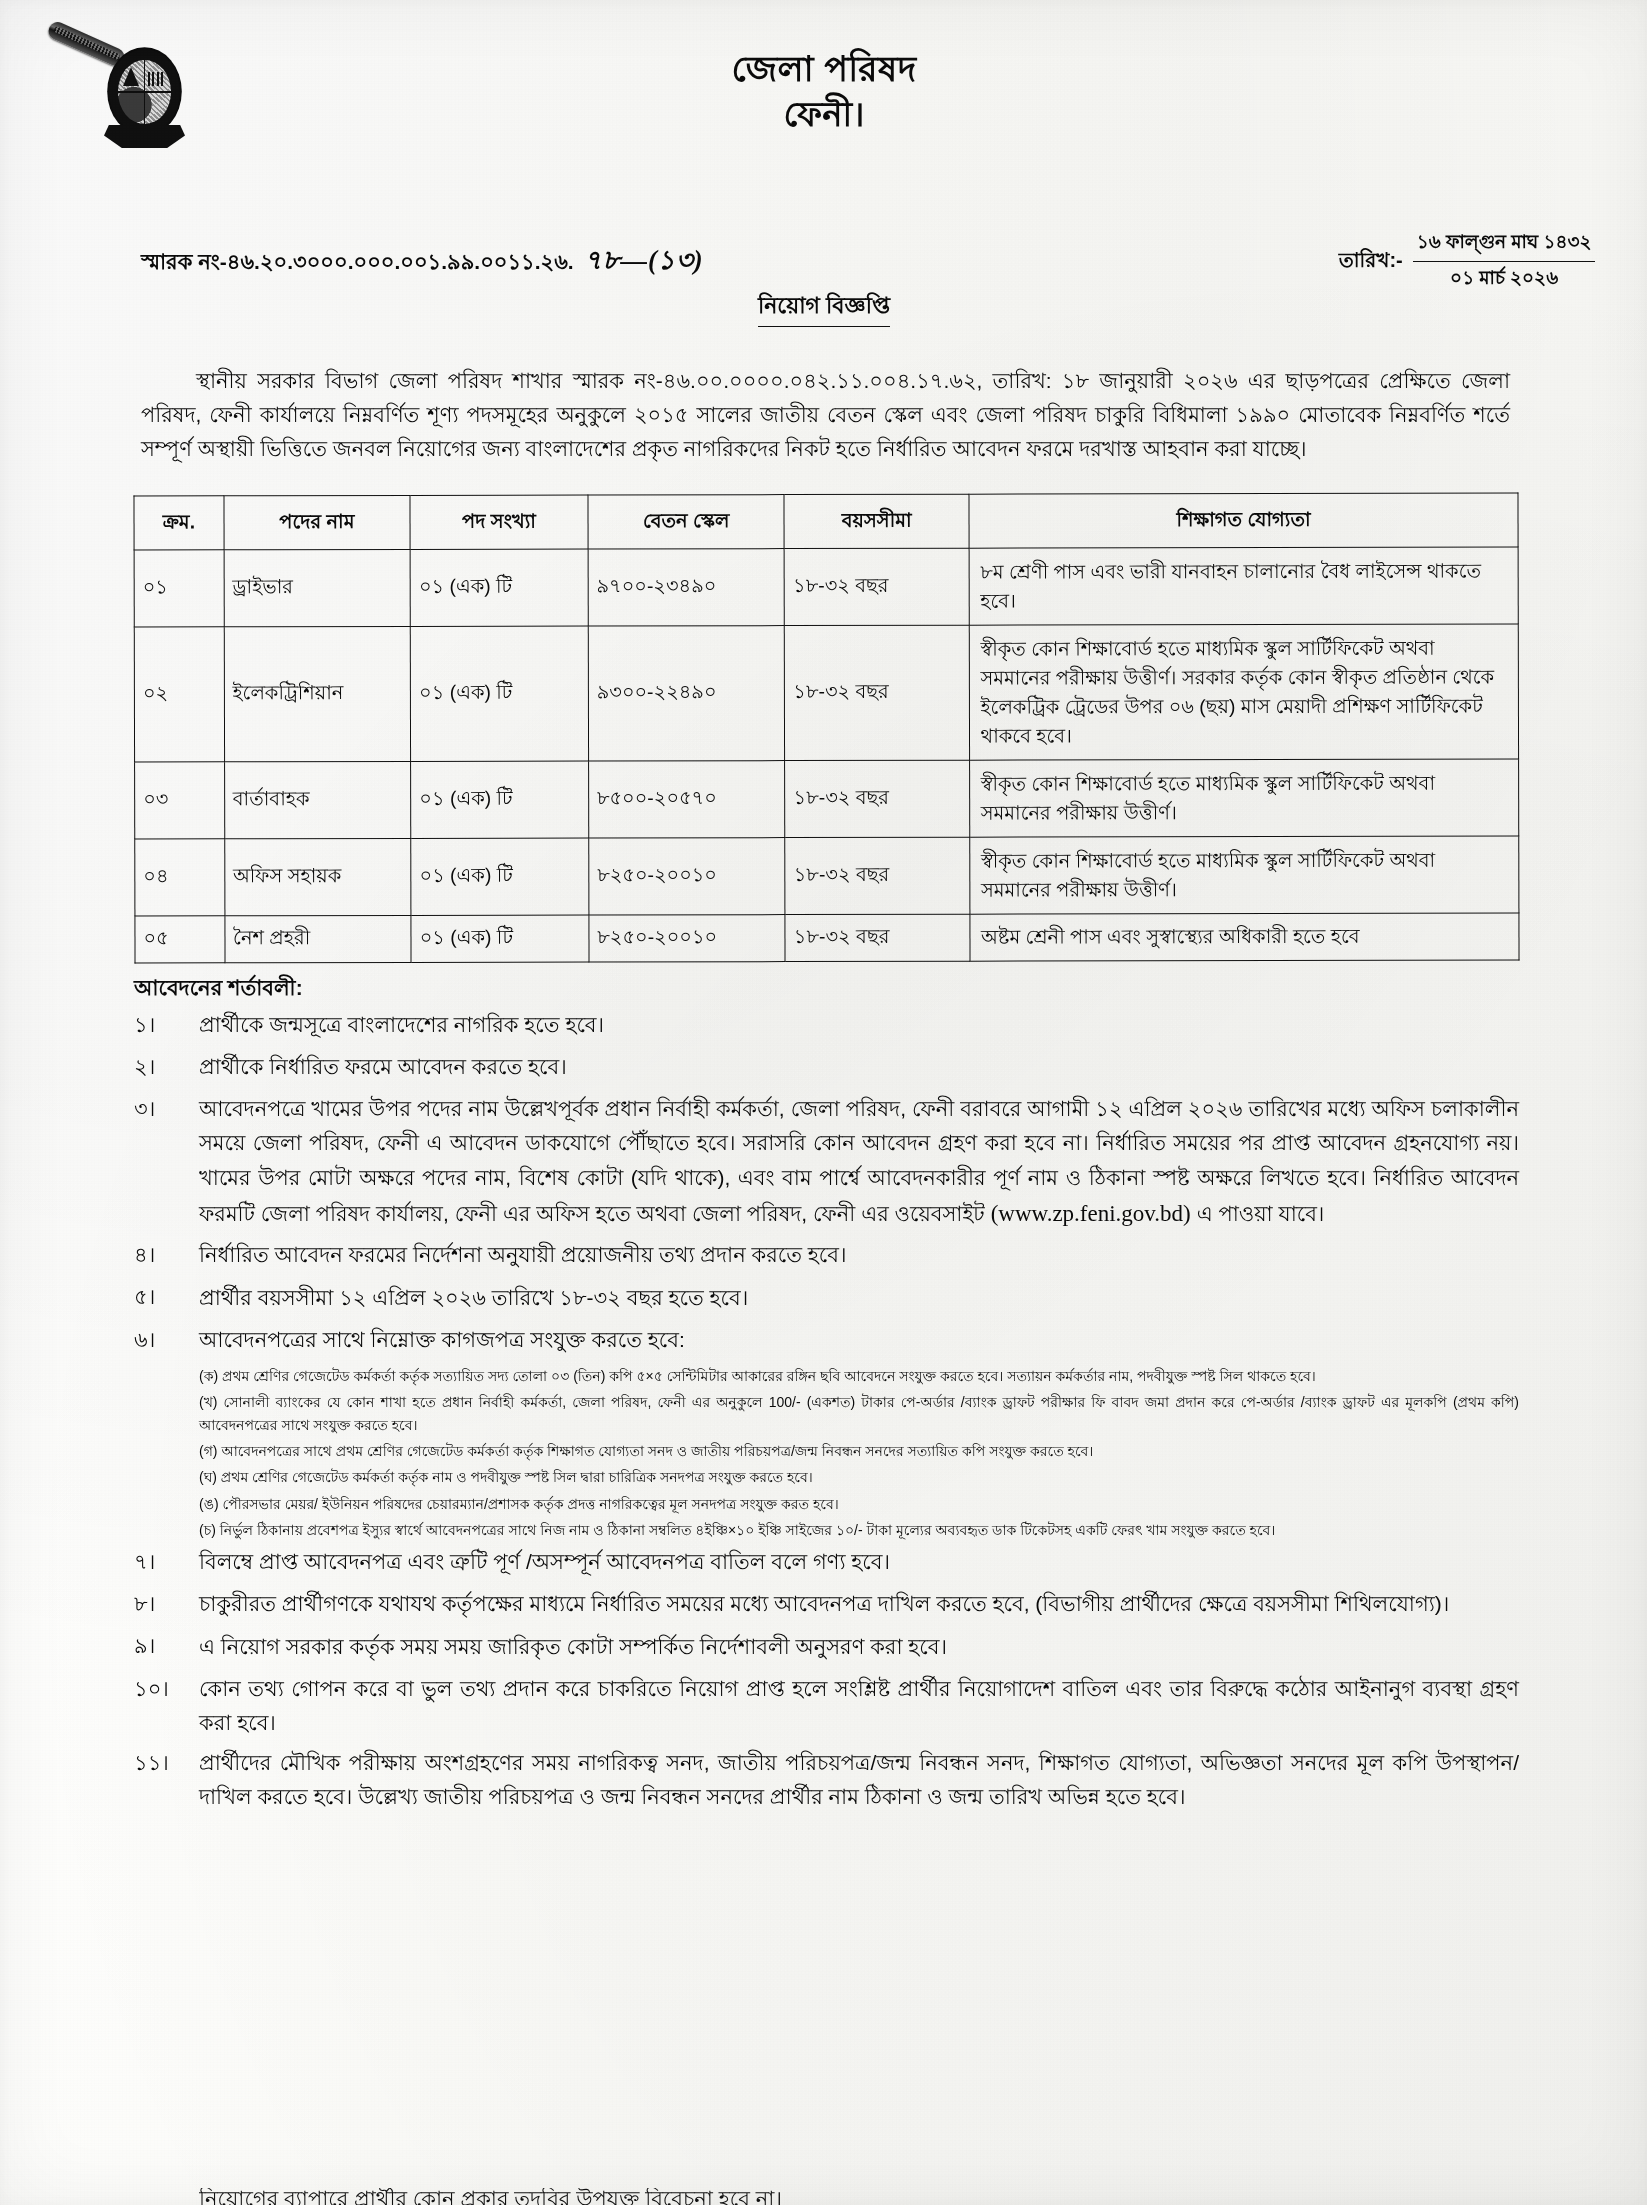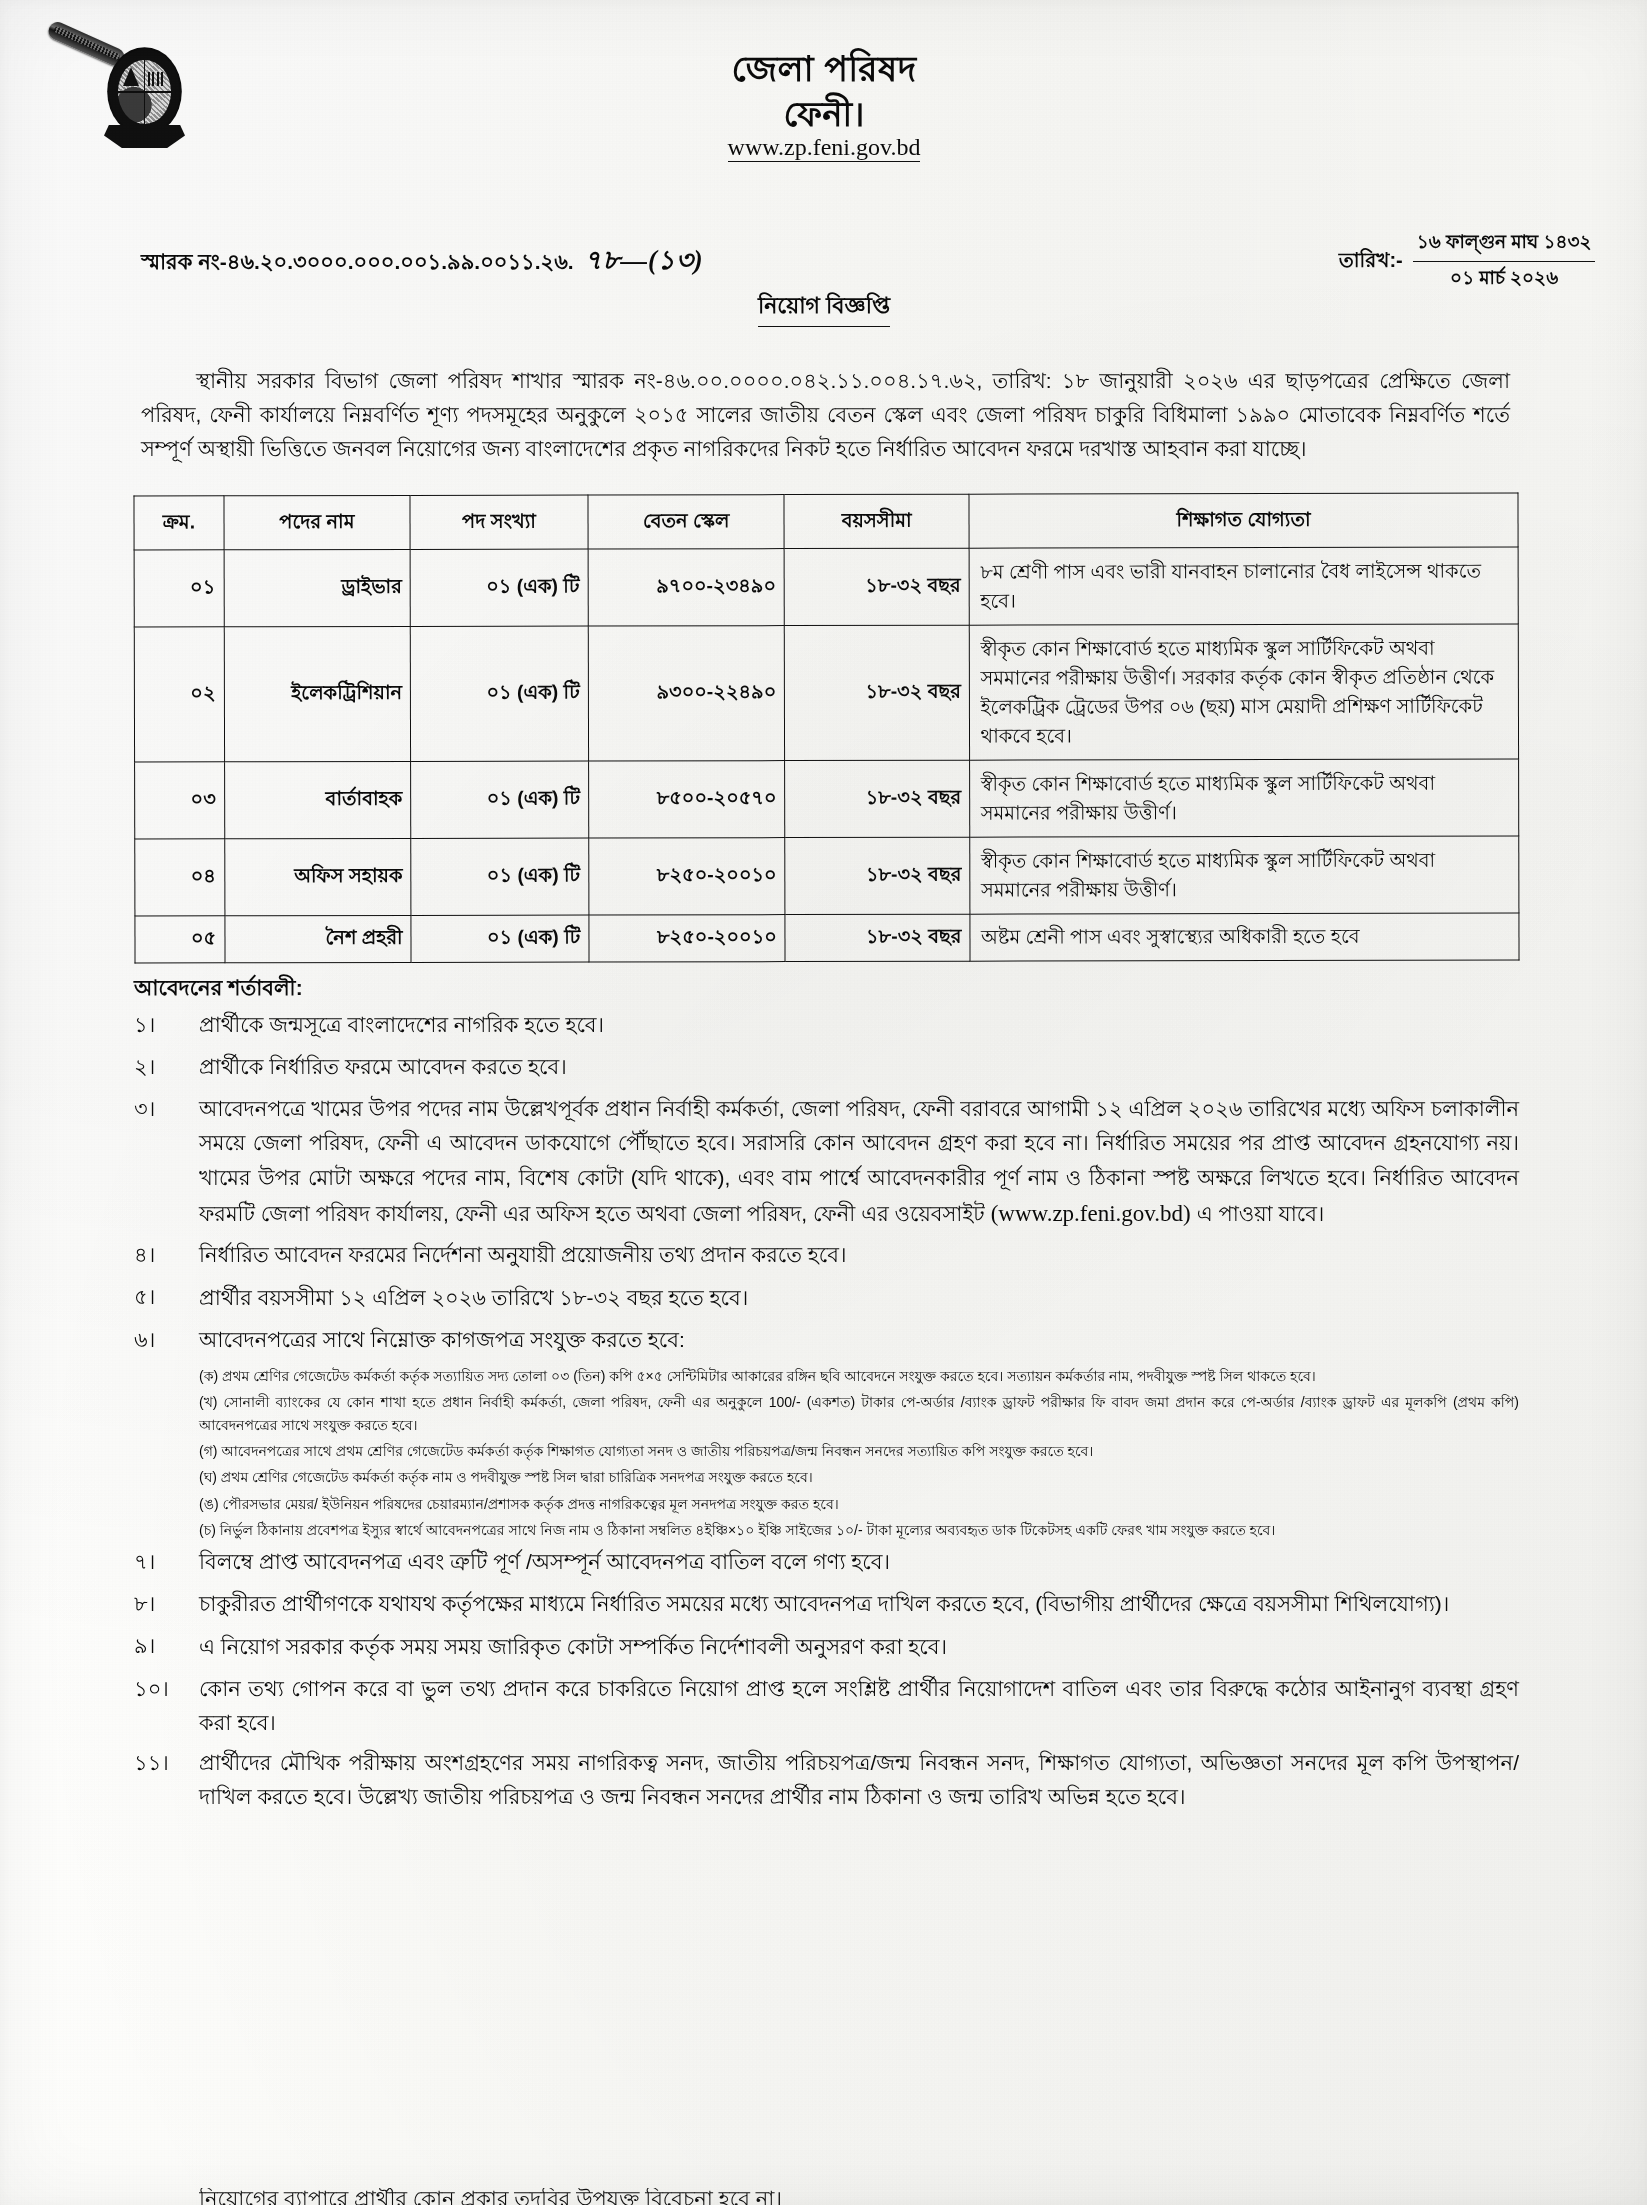--- a/index.html
+++ b/index.html
@@ -144,21 +144,21 @@
     font-family:"Liberation Sans","DejaVu Sans",sans-serif;
     transform:rotate(-0.13deg);
   }
   .tbl th,.tbl td{
     border:1.8px solid #111;
     padding:7px 8px;
     font-size:19.4px;
     vertical-align:middle;
   }
   .tbl th{ text-align:center; font-weight:700; padding:10.6px 5.3px; }
-  .tbl td.c{ text-align:right; font-weight:700; }
+  .tbl td.c{ text-align:left; font-weight:400; }
   .tbl td.edu{ text-align:left; line-height:1.5; padding:8.8px 10.6px; }
   .col-sl{width:78px;}
   .col-post{width:175px;}
   .col-num{width:166px;}
   .col-scale{width:185px;}
   .col-age{width:173px;}
 
   
   .cond-head{
     position:absolute; left:134px; top:972px;
@@ -198,23 +198,20 @@
   <div class="clip"></div>
 
   <div class="crest">
     <div class="oval"></div>
     <div class="inner"></div>
     <div class="ribbon"></div>
   </div>
 
   <div class="h-title">জেলা পরিষদ</div>
   <div class="h-sub">ফেনী।</div>
-  <div class="h-web">
-    <span>www.zp.feni.gov.bd</span>
-  </div>
 
   <div class="memo">
     <span>স্মারক নং-৪৬.২০.৩০০০.০০০.০০১.৯৯.০০১১.২৬.</span><span class="hand">৭৮—(১৩)</span>
   </div>
 
   <div class="datebox">
     <div class="lbl">তারিখ:-</div>
     <div class="stack">
       <div class="top">১৬ ফাল্গুন মাঘ ১৪৩২</div>
       <div class="bot">০১ মার্চ ২০২৬</div>

